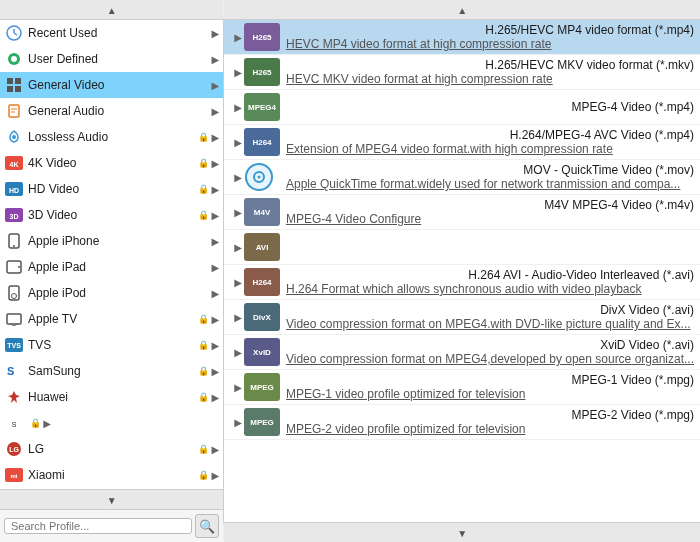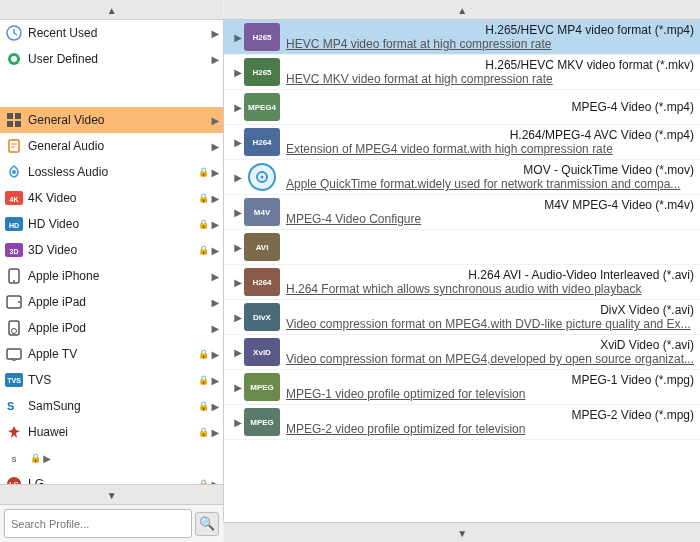--- a/index.html
+++ b/index.html
@@ -58,22 +58,21 @@
     .left-item {
       display: flex;
       align-items: center;
       height: 26px;
       padding: 0 4px;
       cursor: pointer;
       position: relative;
     }
 
     .left-item.active {
-      background: #fdba74;
-      margin-top: 35px;
+      background: #7dd3fc;
     }
 
     .left-item .item-icon {
       width: 20px;
       height: 20px;
       display: flex;
       align-items: center;
       justify-content: center;
       margin-right: 4px;
       flex-shrink: 0;
@@ -103,21 +102,21 @@
     .search-bar {
       display: flex;
       align-items: center;
       padding: 4px;
       border-top: 1px solid #ccc;
       background: #f5f5f5;
     }
 
     .search-bar input {
       flex: 1;
-      height: 29px;
+      height: 16px;
       border: 1px solid #bbb;
       border-radius: 3px;
       padding: 2px 6px;
       font-size: 11px;
       outline: none;
       background: #fff;
     }
 
     .search-bar .search-btn {
       width: 24px;
@@ -159,21 +158,21 @@
       background: #b8d8f0;
     }
 
     .right-item .format-icon {
       width: 36px;
       height: 28px;
       margin-right: 6px;
       flex-shrink: 0;
       display: flex;
       align-items: center;
-      justify-content: center;
+      justify-content: flex-start;
       font-size: 9px;
       font-weight: bold;
       color: #fff;
       border-radius: 2px;
     }
 
     .right-item .format-text {
       flex: 1;
       overflow: hidden;
     }

